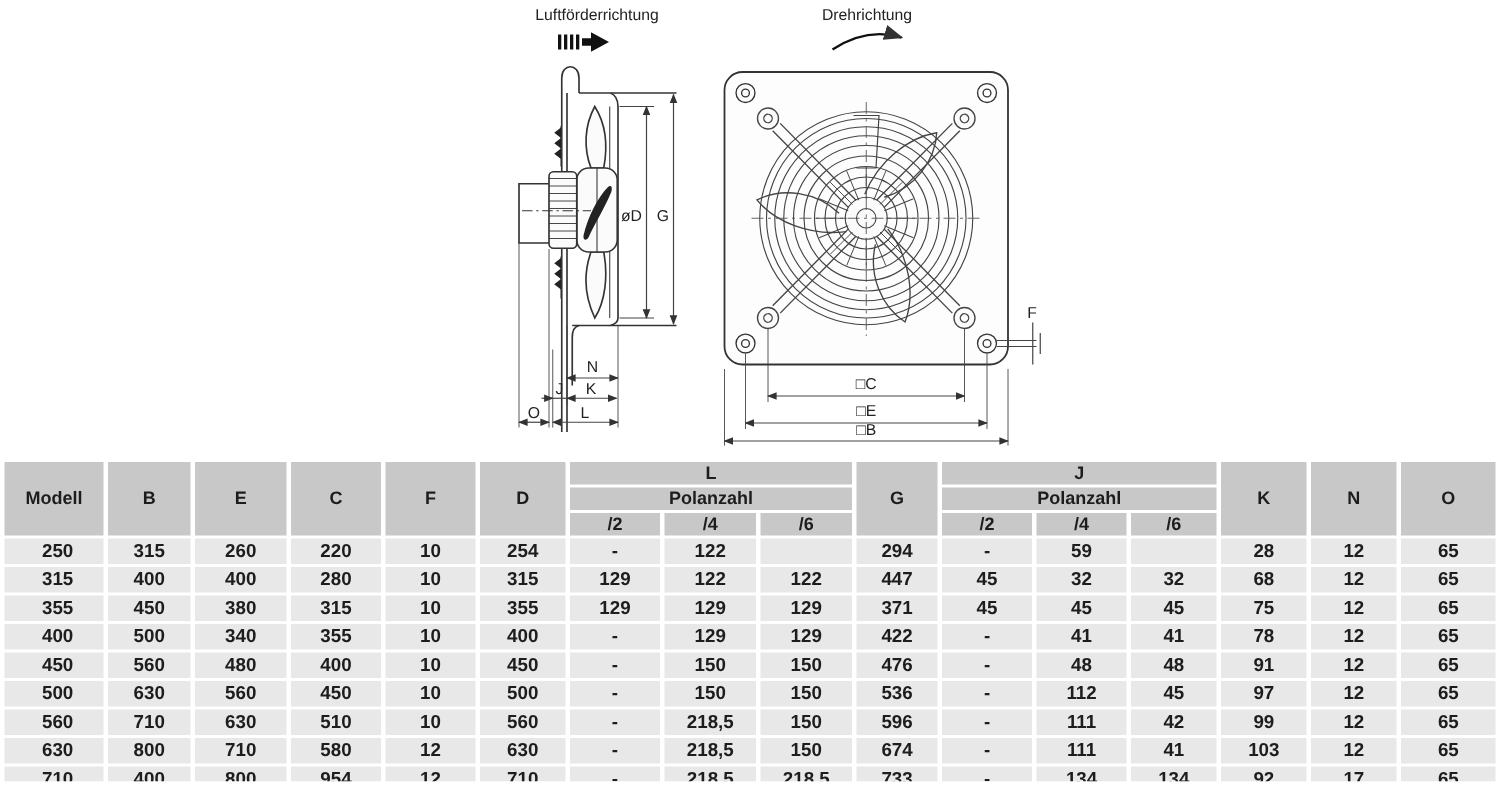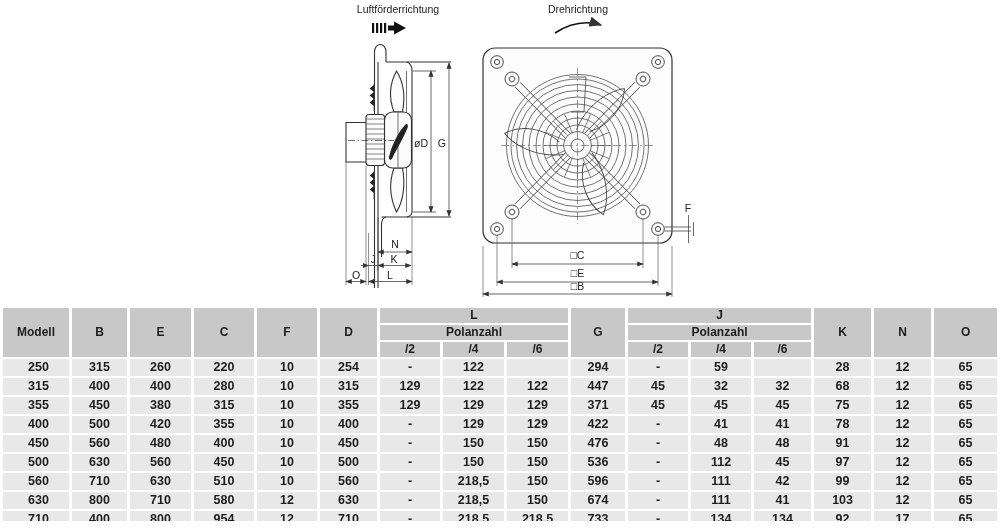--- a/index.html
+++ b/index.html
@@ -311,21 +311,21 @@
           <td>45</td>
           <td>45</td>
           <td>45</td>
           <td>75</td>
           <td>12</td>
           <td>65</td>
         </tr>
         <tr>
           <td class="cell-model">400</td>
           <td>500</td>
-          <td>420</td>
+          <td>340</td>
           <td>355</td>
           <td>10</td>
           <td>400</td>
           <td>-</td>
           <td>129</td>
           <td>129</td>
           <td>422</td>
           <td>-</td>
           <td>41</td>
           <td>41</td>

